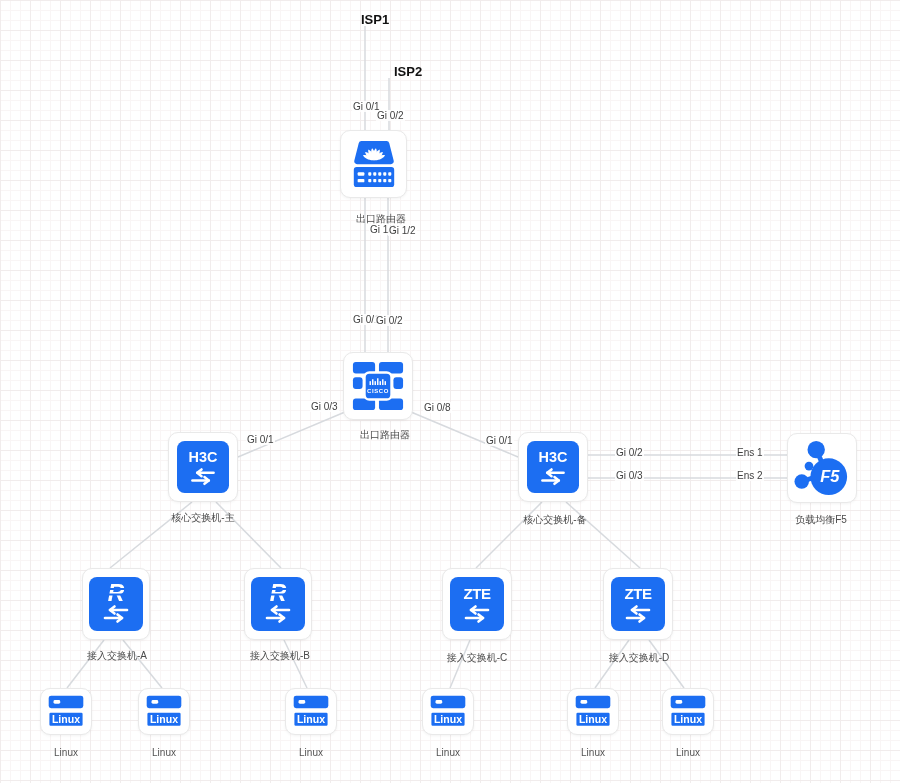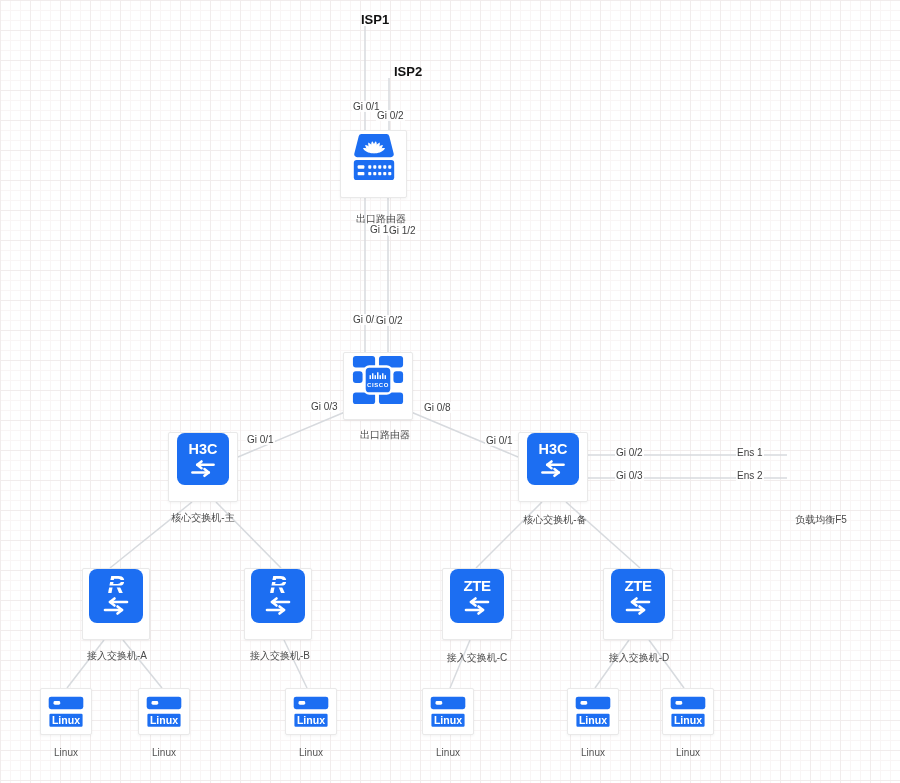--- a/index.html
+++ b/index.html
@@ -10,22 +10,22 @@
       linear-gradient(to right, #f1ecec 1px, transparent 1px),
       linear-gradient(to bottom, #f1ecec 1px, transparent 1px),
       linear-gradient(to right, #f9f5f5 1px, transparent 1px),
       linear-gradient(to bottom, #f9f5f5 1px, transparent 1px);
     background-size:30px 30px, 30px 30px, 10px 10px, 10px 10px;
   }
   .links { position:absolute; left:0; top:0; z-index:1; }
   .links path { stroke:#d7dade; stroke-width:1.5; fill:none; }
   .card {
     position:absolute; z-index:2; background:#fff; border:1px solid #e9e9e9;
-    border-radius:2px; box-shadow:0 1px 3px rgba(0,0,0,.05);
-    display:flex; align-items:flex-start; justify-content:center;
+    border-radius:10px; box-shadow:0 1px 3px rgba(0,0,0,.05);
+    display:flex; align-items:center; justify-content:center;
   }
   .isp { position:absolute; z-index:3; font-size:13px; font-weight:700; color:#111; }
   .nlabel {
     position:absolute; z-index:3; font-size:10px; color:#4a4a4a;
     transform:translateX(-50%); white-space:nowrap;
   }
   .slabel { font-size:10px; color:#555; }
   .port {
     position:absolute; z-index:4; font-size:10px; color:#3f3f3f; line-height:1.1;
     background:rgba(255,255,255,.85); padding:0 1px; white-space:nowrap;text-align:right;
@@ -139,20 +139,31 @@
       <g stroke="#ffffff" stroke-width="2.6" fill="none" stroke-linecap="round" stroke-linejoin="round" transform="translate(15,29)">
         <path d="M6,4 H23"></path>
           <path d="M10.5,0.5 L6,4 L10.5,7.5"></path>
         <path d="M1,12 H18"></path>
           <path d="M13.5,8.5 L18,12 L13.5,15.5"></path>
       </g>
     </svg>
   </div>
   <div class="nlabel" style="left:555px;top:513px">核心交换机-备</div>
 
+  <div class="card" style="left:787px;top:433px;width:70px;height:70px">
+    <svg width="56" height="58" viewBox="0 0 58 58">
+      <line x1="23" y1="10" x2="31" y2="28" stroke="#1c6ef2" stroke-width="5"></line>
+      <line x1="8" y1="43" x2="23" y2="38" stroke="#1c6ef2" stroke-width="5"></line>
+      <circle cx="23" cy="10" r="9" fill="#1c6ef2"></circle>
+      <circle cx="15.5" cy="27" r="4.5" fill="#1c6ef2"></circle>
+      <circle cx="8" cy="43" r="7.5" fill="#1c6ef2"></circle>
+      <circle cx="36" cy="38" r="19" fill="#1c6ef2"></circle>
+      <text x="37" y="44" text-anchor="middle" font-size="17" font-weight="800" font-style="italic" fill="#ffffff">F5</text>
+    </svg>
+  </div>
   <div class="nlabel" style="left:821px;top:513px">负载均衡F5</div>
 
   <div class="card" style="left:82px;top:568px;width:68px;height:72px">
     <svg width="54" height="54" viewBox="0 0 54 54">
       <rect x="0" y="0" width="54" height="54" rx="8" fill="#1c6ef2"></rect>
       <text x="27" y="24" text-anchor="middle" font-size="23" font-weight="800" font-style="italic" fill="#ffffff">R</text>
       <rect x="13" y="11" width="28" height="2" fill="#1c6ef2"></rect>
       <rect x="13" y="16.5" width="28" height="2" fill="#1c6ef2"></rect>
       <g stroke="#ffffff" stroke-width="2.6" fill="none" stroke-linecap="round" stroke-linejoin="round" transform="translate(15,29)">
         <path d="M6,4 H23"></path>

